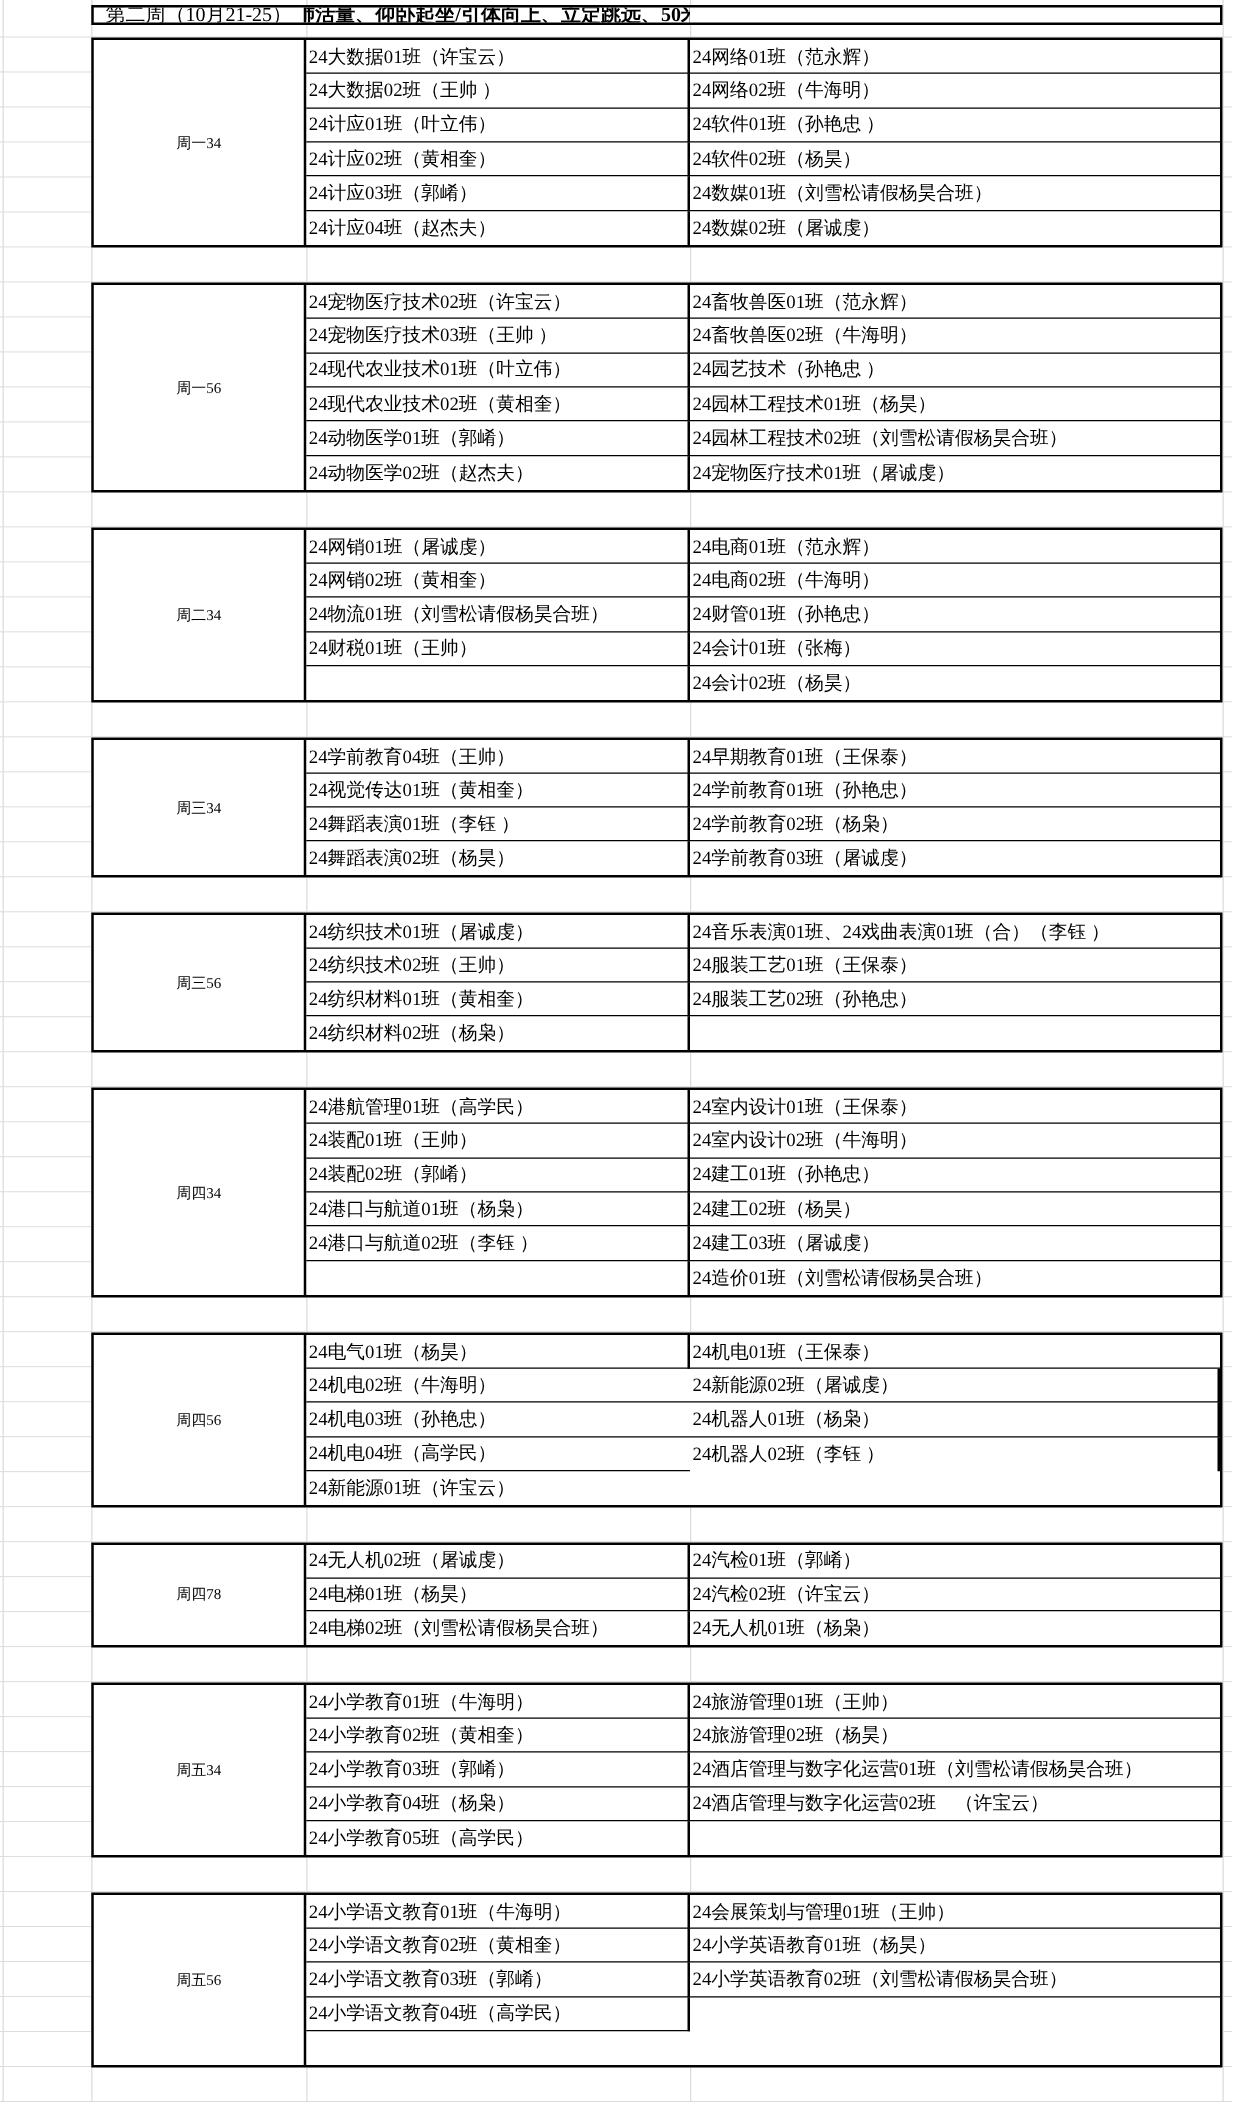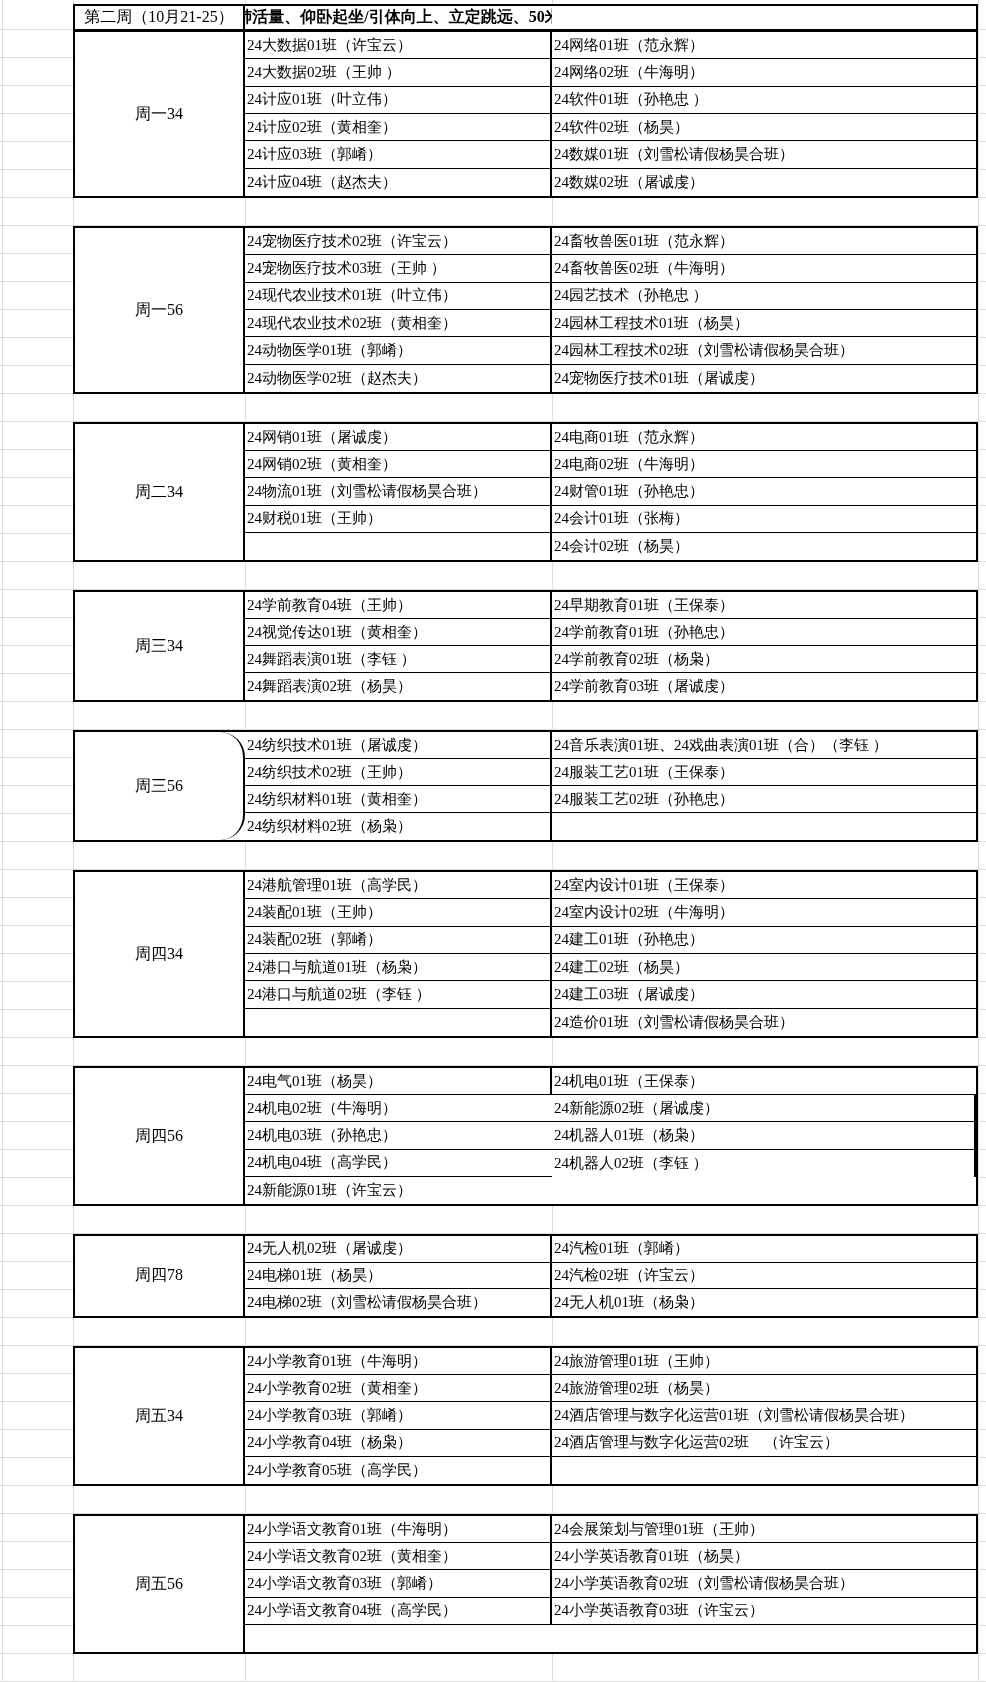--- a/index.html
+++ b/index.html
@@ -7,36 +7,36 @@
     position:relative;width:986px;height:1682px;background:#ffffff;
     font-family:"Liberation Serif","DejaVu Serif",serif;color:#000;overflow:hidden;
   }
   .hgrid{
     position:absolute;left:0;top:0;right:0;bottom:0;
     background-image:repeating-linear-gradient(to bottom,transparent 0px,transparent 27px,#dcdcdc 27px,#dcdcdc 28px);
     background-position:0 2px;
   }
   .vline{position:absolute;top:0;bottom:0;width:1px;background:#dcdcdc;}
   .headerbox{
-    position:absolute;left:73px;top:4px;width:905px;height:27px;
+    position:absolute;left:73px;top:4px;width:905px;height:16px;
     background:#fff;border:2px solid #000;box-sizing:border-box;
     display:grid;grid-template-columns:170px 307px 1fr;
   }
   .hc{display:flex;align-items:center;justify-content:center;font-size:16px;white-space:nowrap;overflow:hidden;}
   .hc.bold{font-weight:bold;}
   .hc.sep{border-right:2px solid #000;}
   .section{
     position:absolute;left:73px;width:905px;background:#fff;
     border:2px solid #000;box-sizing:border-box;
     display:grid;grid-template-columns:170px 307px 1fr;grid-auto-rows:1fr;
   }
   .day{
     grid-column:1;border-right:2px solid #000;
     display:flex;align-items:center;justify-content:center;
-    font-size:16px;white-space:nowrap;
+    font-size:12px;white-space:nowrap;
   }
   .cell{
     display:flex;align-items:center;padding-left:2px;
     font-size:15px;white-space:nowrap;overflow:hidden;
   }
   .cell.sep{border-right:2px solid #000;}
   .cell.rb{border-bottom:1px solid #000;}
 </style>
 </head>
 <body>
@@ -104,21 +104,21 @@
         <div class="cell sep rb">24学前教育04班（王帅）</div>
         <div class="cell rb">24早期教育01班（王保泰）</div>
         <div class="cell sep rb">24视觉传达01班（黄相奎）</div>
         <div class="cell rb">24学前教育01班（孙艳忠）</div>
         <div class="cell sep rb">24舞蹈表演01班（李钰 ）</div>
         <div class="cell rb">24学前教育02班（杨枭）</div>
         <div class="cell sep">24舞蹈表演02班（杨昊）</div>
         <div class="cell">24学前教育03班（屠诚虔）</div>
       </div>
       <div class="section" style="top: 730px; height: 112px;">
-        <div class="day" style="grid-row: 1 / span 4; border-radius: 25px;">周三56</div>
+        <div class="day" style="grid-row: 1 / span 4;">周三56</div>
         <div class="cell sep rb">24纺织技术01班（屠诚虔）</div>
         <div class="cell rb">24音乐表演01班、24戏曲表演01班（合）（李钰 ）</div>
         <div class="cell sep rb">24纺织技术02班（王帅）</div>
         <div class="cell rb">24服装工艺01班（王保泰）</div>
         <div class="cell sep rb">24纺织材料01班（黄相奎）</div>
         <div class="cell rb">24服装工艺02班（孙艳忠）</div>
         <div class="cell sep">24纺织材料02班（杨枭）</div>
         <div class="cell"></div>
       </div>
       <div class="section" style="top: 870px; height: 168px;">
@@ -172,17 +172,16 @@
       </div>
       <div class="section" style="top: 1514px; height: 140px;">
         <div class="day" style="grid-row: 1 / span 5;">周五56</div>
         <div class="cell sep rb">24小学语文教育01班（牛海明）</div>
         <div class="cell rb">24会展策划与管理01班（王帅）</div>
         <div class="cell sep rb">24小学语文教育02班（黄相奎）</div>
         <div class="cell rb">24小学英语教育01班（杨昊）</div>
         <div class="cell sep rb">24小学语文教育03班（郭崤）</div>
         <div class="cell rb">24小学英语教育02班（刘雪松请假杨昊合班）</div>
         <div class="cell sep rb">24小学语文教育04班（高学民）</div>
-        <div class="cell rb">24小学英语教育03班（许宝云）</div>
         <div class="cell"></div>
       </div>
     </div>
 </div>
 
 </body></html>

